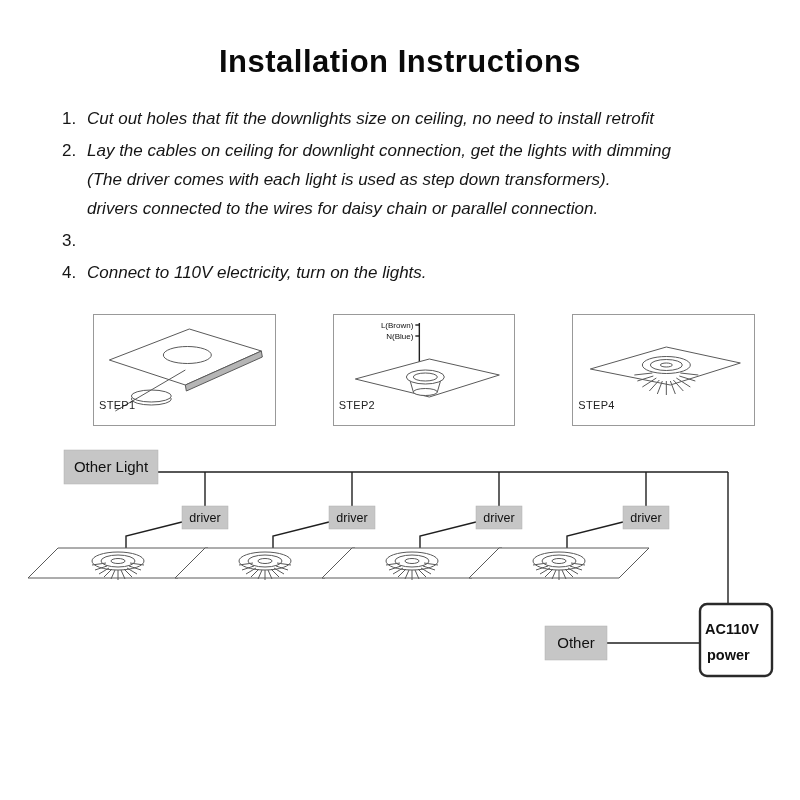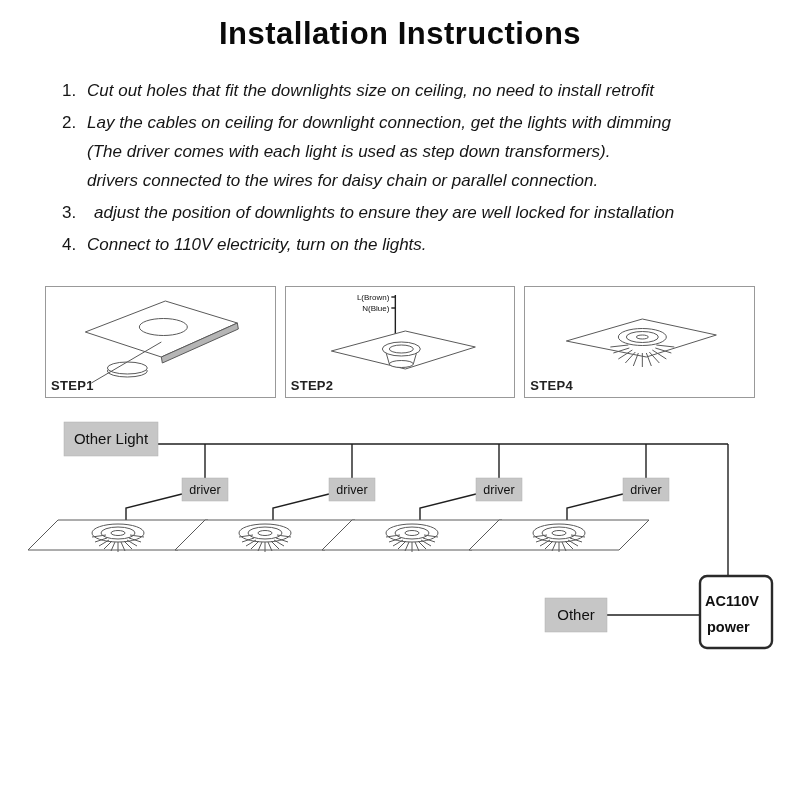--- a/index.html
+++ b/index.html
@@ -1,33 +1,33 @@
 <!DOCTYPE html>
 <html><head>
 <meta charset="utf-8">
 <style>
   html,body{margin:0;padding:0;background:#fff;}
   .sheet{
     position:relative;width:800px;height:800px;background:#fff;overflow:hidden;
     font-family:"Liberation Sans", sans-serif;color:#111;
   }
   .title{
-    margin:0;padding-top:16px;text-align:center;
+    margin:0;padding-top:44px;text-align:center;
     font-size:31px;font-weight:bold;letter-spacing:.5px;color:#0a0a0a;
   }
   .instructions{margin:24px 55px 0 62px;font-size:17px;line-height:29px;color:#151515;}
   .instr{display:flex;margin-bottom:3px;}
   .inum{width:25px;flex:0 0 25px;}
   .ilines{flex:1;}
   .iline{white-space:nowrap;font-style:italic;}
   .iline.sp{padding-left:7px;}
   .steps-row{display:flex;gap:9px;margin:27px 45px 0 45px;height:112px;}
-  .step-box{flex:1;border:1px solid #999;position:relative;background:#fff;}
+  .step-box{flex:1;border:1px solid #999;position:relative;background:#fff;margin-left:48px;}
   .step-svg{position:absolute;left:0;top:0;width:100%;height:100%;}
-  .step-label{position:absolute;left:5px;bottom:4px;font-size:13px;color:#222;letter-spacing:.3px;font-weight:bold;}
+  .step-label{position:absolute;left:5px;bottom:14px;font-size:11px;color:#222;letter-spacing:.3px;}
   .wiring-wrap{position:relative;margin-top:12px;}
   .wiring{display:block;width:800px;height:276px;}
   
   .diagline{stroke:#5a5a5a;stroke-width:1;fill:none;}
   .diagshape{stroke:#5a5a5a;stroke-width:1;fill:#ffffff;}
   .diagdark{stroke:#5a5a5a;stroke-width:1;fill:#b5b5b5;}
   .wire{stroke:#1f1f1f;stroke-width:1.4;fill:none;}
   .graybox{fill:#c6c6c6;stroke:#b0b0b0;stroke-width:.5;}
   .svgtext{font-family:"Liberation Sans", sans-serif;fill:#101010;}
   .tiny{font-size:8px;}
@@ -54,21 +54,20 @@
       <span class="inum">2.</span>
       <div class="ilines">
         <div class="iline">Lay the cables on ceiling for downlight connection, get the lights with dimming</div>
         <div class="iline">(The driver comes with each light is used as step down transformers).</div>
         <div class="iline">drivers connected to the wires for daisy chain or parallel connection.</div>
       </div>
     </div>
     <div class="instr">
       <span class="inum">3.</span>
       <div class="ilines">
-        <div class="iline sp">adjust the position of downlights to ensure they are well locked for installation</div>
       </div>
     </div>
     <div class="instr">
       <span class="inum">4.</span>
       <div class="ilines">
         <div class="iline">Connect to 110V electricity, turn on the lights.</div>
       </div>
     </div>
   </div>
 

